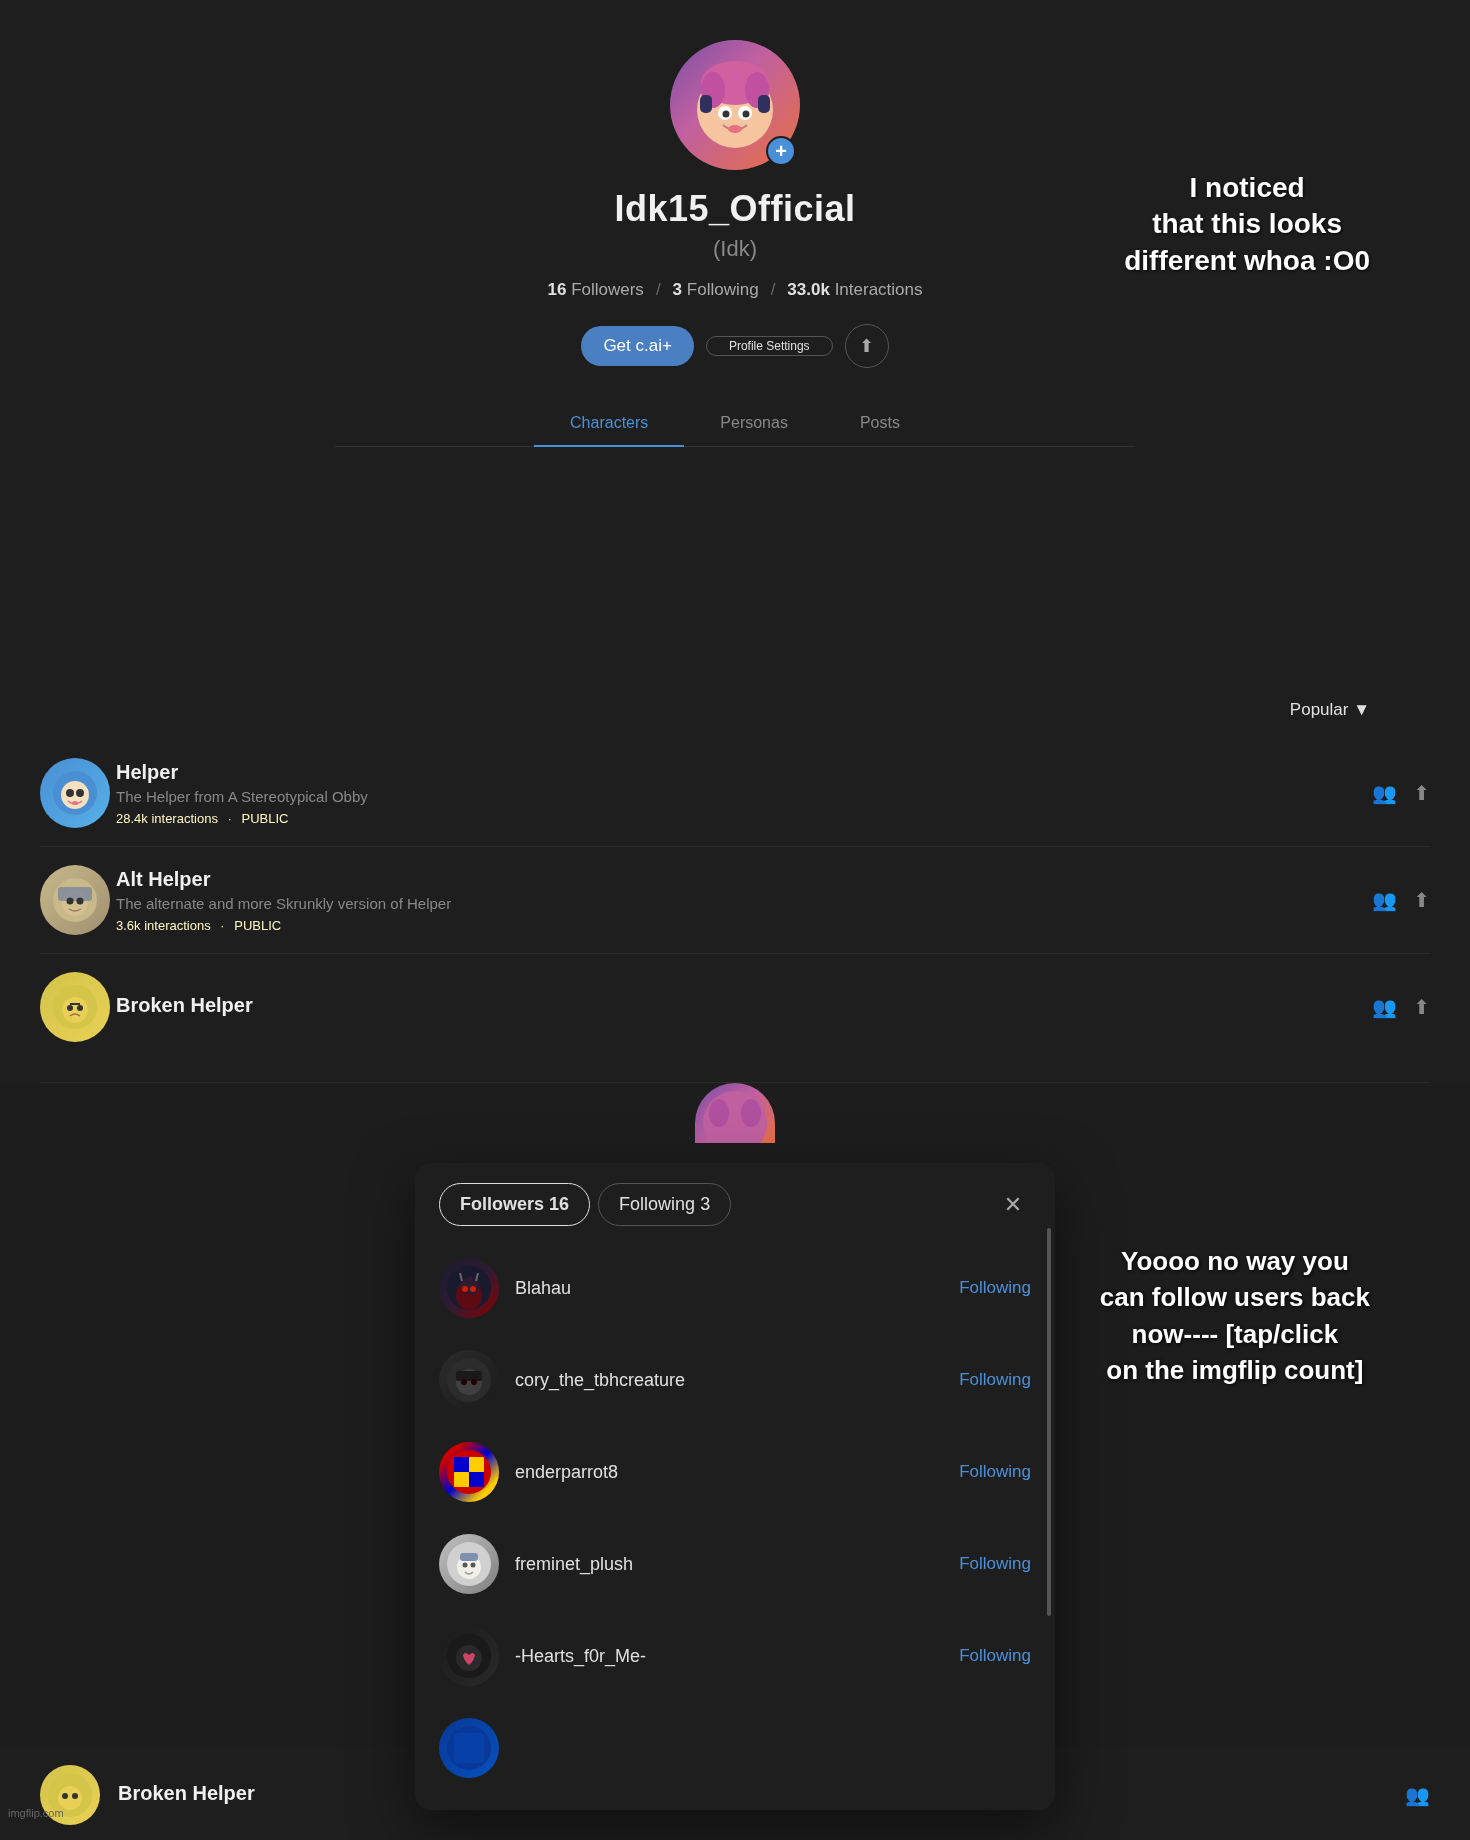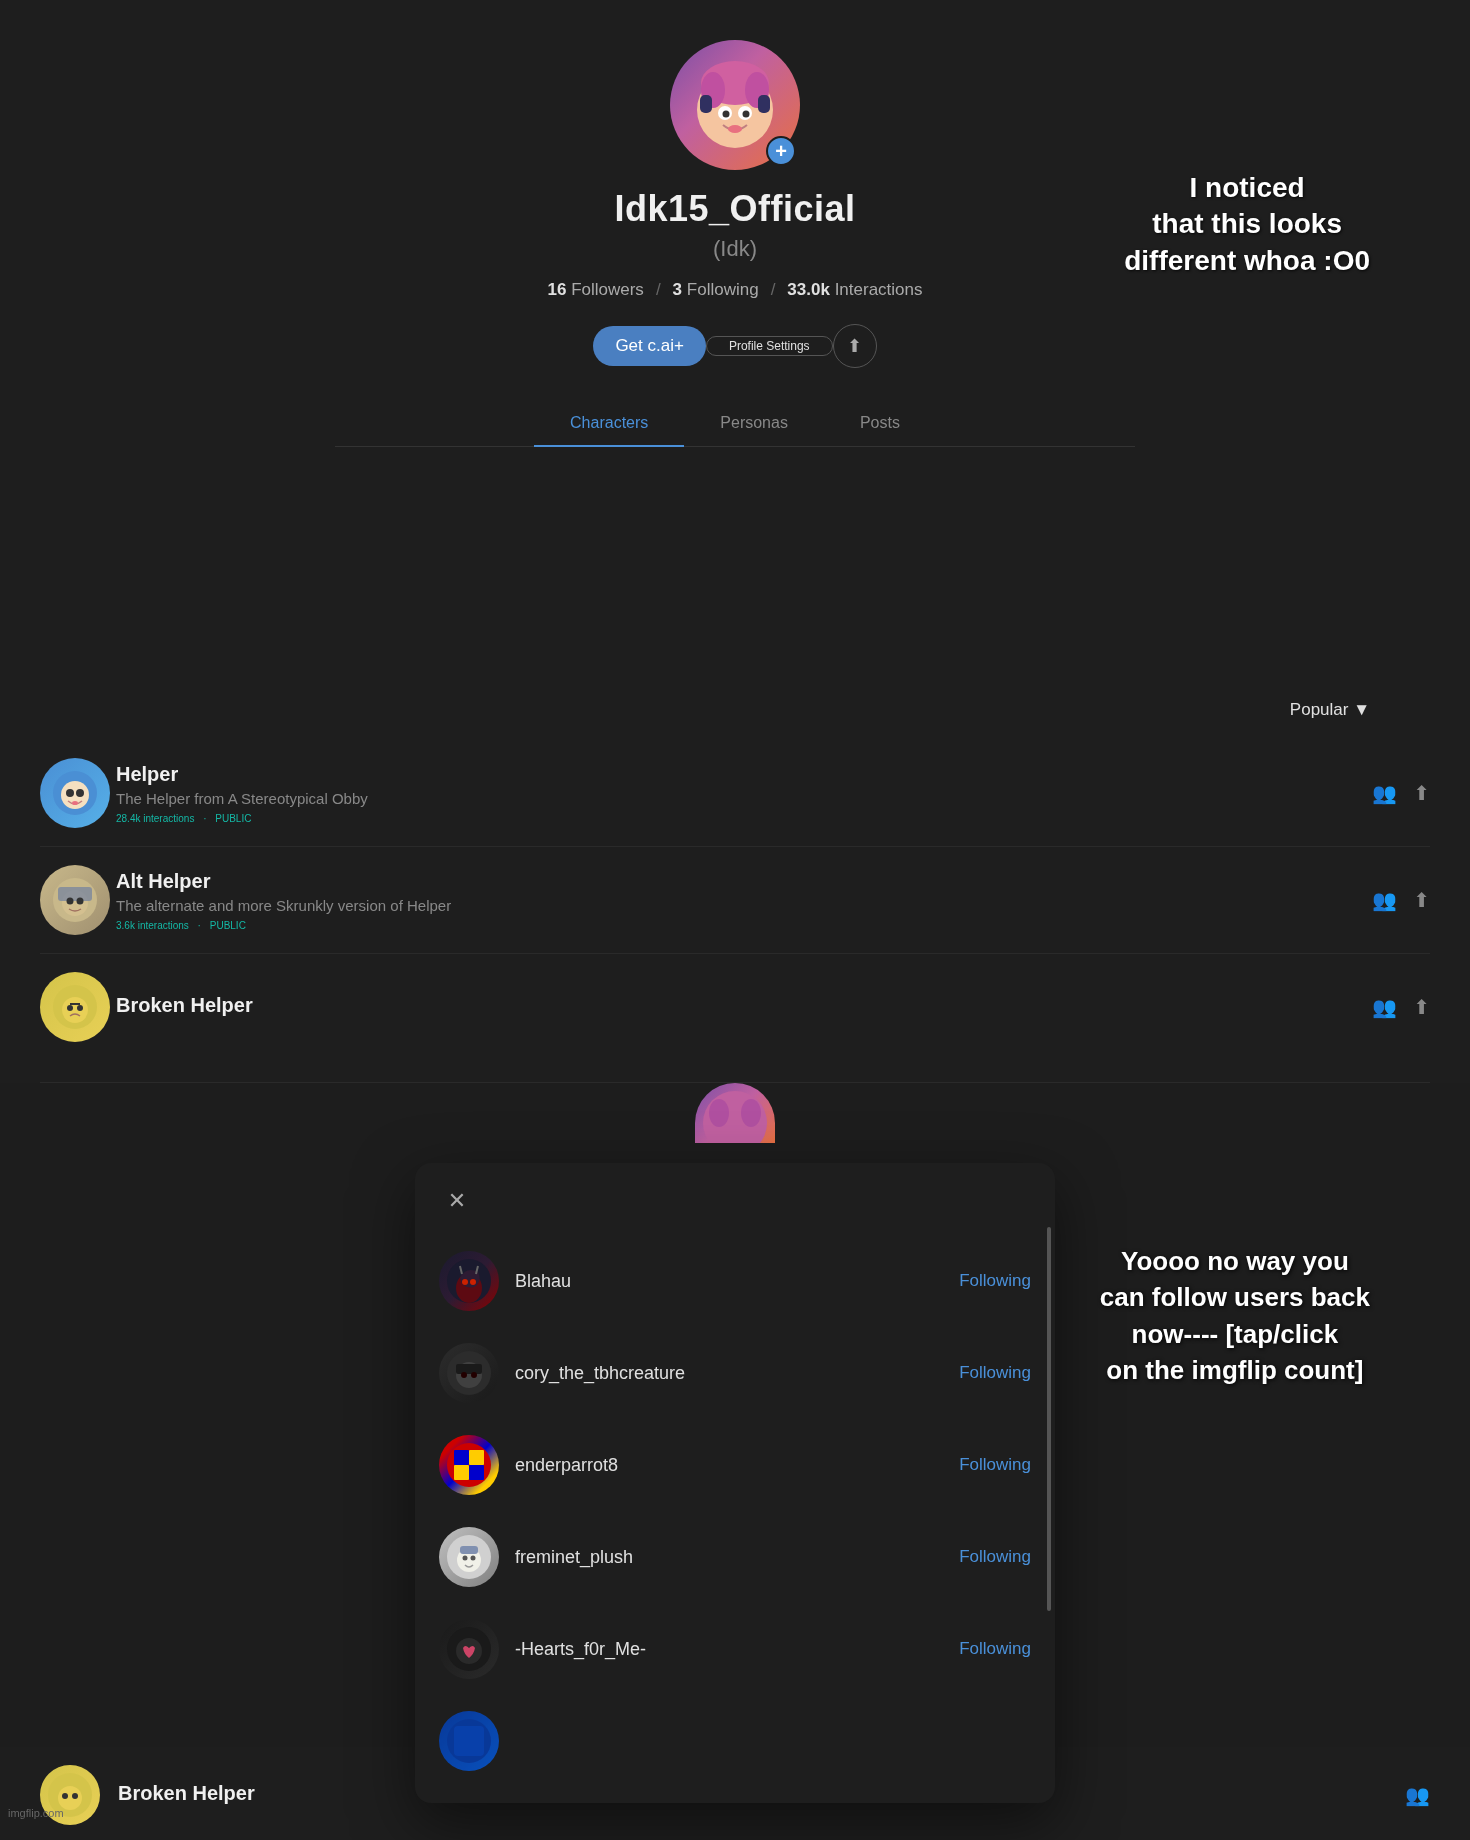--- a/index.html
+++ b/index.html
@@ -94,20 +94,21 @@
     }
 
     .stat-num {
       color: #e0e0e0;
       font-weight: 600;
     }
 
     .buttons-row {
       display: flex;
       align-items: center;
+      gap: 12px;
       margin-bottom: 32px;
     }
 
     .btn-get-cai {
       background: #4a7fc1;
       color: white;
       border: none;
       border-radius: 22px;
       padding: 10px 22px;
       font-size: 17px;
@@ -239,22 +240,22 @@
       margin-bottom: 4px;
     }
 
     .character-desc {
       font-size: 15px;
       color: #888;
       margin-bottom: 6px;
     }
 
     .character-meta {
-      font-size: 10px;
-      color: #14b8a6;
+      font-size: 13px;
+      color: #fef9c3;
     }
 
     .character-meta .dot {
       margin: 0 6px;
     }
 
     .character-actions {
       display: flex;
       gap: 16px;
       align-items: center;
@@ -649,20 +650,32 @@
 now---- [tap/click
 on the imgflip count]</span>
   </div>
 
   <div class="modal-overlay">
     <div class="modal" style="position:relative;">
 
       <div class="modal-scroll-indicator"></div>
 
       <div class="modal-header">
+        <div class="modal-tabs">
+          <button class="modal-tab active">
+            <span>Followers</span>
+            <span> </span>
+            <span>16</span>
+          </button>
+          <button class="modal-tab">
+            <span>Following</span>
+            <span> </span>
+            <span>3</span>
+          </button>
+        </div>
         <button class="modal-close">✕</button>
       </div>
 
       <div class="modal-body">
 
         <div class="follower-item">
           <div class="follower-avatar fa-blahau">
             <svg width="46" height="46" viewBox="0 0 46 46">
               <circle cx="23" cy="23" r="22" fill="#1a1a2e"></circle>
               <ellipse cx="23" cy="30" rx="13" ry="15" fill="#8b0000" opacity="0.6"></ellipse>

